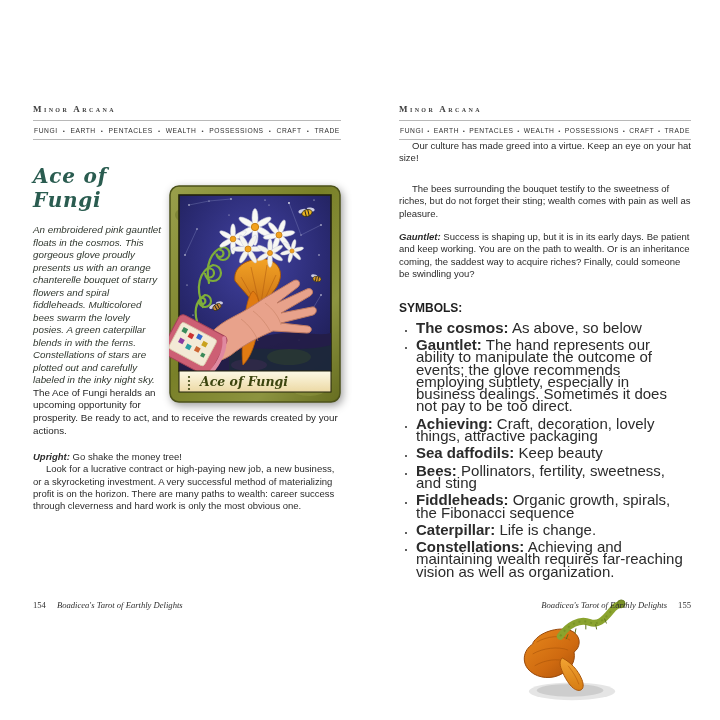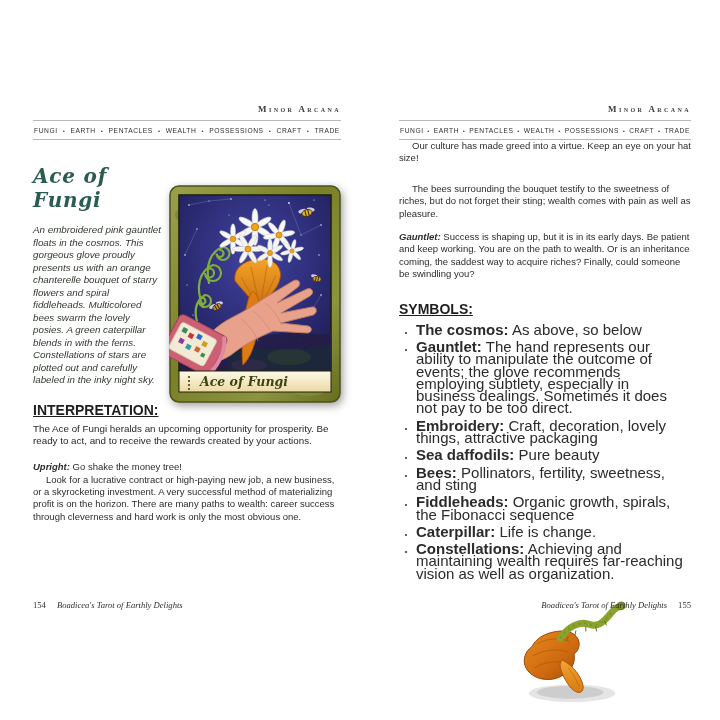--- a/index.html
+++ b/index.html
@@ -7,21 +7,21 @@
   body {
     width:720px; height:720px; background:#ffffff; position:relative;
     font-family:"Liberation Sans", sans-serif; color:#2e2e2e; overflow:hidden;
   }
   .page { position:absolute; top:104px; }
   .page-left  { left:33px;  width:308px; }
   .page-right { left:399px; width:292px; }
 
   .running-head {
     font-family:"Liberation Serif", serif; font-size:9px; letter-spacing:2.4px;
-    color:#3e3e3e; text-align:right; padding-bottom:6px;
+    color:#3e3e3e; text-align:left; padding-bottom:6px;
     border-bottom:1px solid #b8b8b8; font-variant:small-caps; font-weight:bold;
   }
   .navbar {
     display:flex; justify-content:space-between; align-items:center;
     font-size:6.7px; letter-spacing:.55px; color:#2f2f2f;
     padding:6px 1px 5px 1px; border-bottom:1px solid #b8b8b8;
   }
   .nav-sep { font-size:6px; color:#444; transform:translateY(-0.5px); }
 
   .card-title {
@@ -29,21 +29,21 @@
     font-size:20px; color:#2a5c50; letter-spacing:.8px; margin:24px 0 12px 0;
   }
   .card-figure {
     float:right; width:172px; height:218px; margin:21px 0 8px 6px;
     filter: drop-shadow(2px 3px 4px rgba(0,0,0,0.38));
   }
   .desc {
     font-style:italic; font-size:9.8px; line-height:12.5px; color:#31382f;
     margin:0;
   }
-  .section-head { font-weight:bold; font-size:14px; color:#1e1e1e; margin:15px 0 5px 0;text-decoration:underline; }
+  .section-head { font-weight:bold; font-size:12px; color:#1e1e1e; margin:15px 0 5px 0; }
   .interp { font-size:9.8px; line-height:12.8px; margin:0; color:#262626; }
   .body-para { font-size:9.5px; line-height:12.4px; margin:0; color:#2b2b2b; }
   .indent { text-indent:13px; }
   .upright-block { margin-top:13px; clear:left; }
   .label-bi { font-weight:bold; font-style:italic; }
   .reversed-block { margin-top:11px; }
   .first-para { margin-top:18px; }
 
   .symbols-list { margin:7px 0 0 0; padding-left:17px; }
   .symbols-list li { font-size:15px; line-height:12.3px; margin-bottom:5px; color:#2b2b2b; }
@@ -278,21 +278,20 @@
         <circle cx="20" cy="200" r="1.1"></circle>
           <circle cx="20" cy="204" r="1.1"></circle>
       </g>
       <text x="31" y="201" font-family="DejaVu Serif, serif" font-style="italic" font-weight="bold" font-size="12.5" fill="#3c450f">Ace of Fungi</text>
     </svg>
 
     <h1 class="card-title">Ace of Fungi</h1>
 
     <p class="desc">An embroidered pink gauntlet floats in the cosmos. This gorgeous glove proudly presents us with an orange chanterelle bouquet of starry flowers and spiral fiddleheads. Multicolored bees swarm the lovely posies. A green caterpillar blends in with the ferns. Constellations of stars are plotted out and carefully labeled in the inky night sky.</p>
 
-    <div class="section-head">INTERPRETATION:</div>
     <p class="interp">The Ace of Fungi heralds an upcoming opportunity for prosperity. Be ready to act, and to receive the rewards created by your actions.</p>
 
     <div class="upright-block">
       <p class="body-para"><span class="label-bi">Upright:</span>
         <span>Go shake the money tree!</span></p>
       <p class="body-para indent">Look for a lucrative contract or high-paying new job, a new business, or a skyrocketing investment.  A very successful method of materializing profit is on the horizon. There are many paths to wealth: career success through cleverness and hard work is only the most obvious one.</p>
     </div>
   </div>
 </div>
 
@@ -318,22 +317,22 @@
     <p class="body-para indent">Our culture has made greed into a virtue. Keep an eye on your hat size!</p>
     <p class="body-para indent first-para">The bees surrounding the bouquet testify to the sweetness of riches, but do not forget their sting; wealth comes with pain as well as pleasure.</p>
 
     <p class="body-para reversed-block"><span class="label-bi">Gauntlet:</span>
       <span>Success is shaping up, but it is in its early days. Be patient and keep working. You are on the path to wealth. Or is an inheritance coming, the saddest way to acquire riches? Finally, could someone be swindling you?</span></p>
 
     <div class="section-head" style="margin-top:20px">SYMBOLS:</div>
     <ul class="symbols-list">
       <li><span class="sym-label">The cosmos:</span> <span>As above, so below</span></li>
       <li><span class="sym-label">Gauntlet:</span> <span>The hand represents our ability to manipulate the outcome of events; the glove recommends employing subtlety, especially in business dealings. Sometimes it does not pay to be too direct.</span></li>
-      <li><span class="sym-label">Embroidery:</span> <span>Craft, decoration, lovely things, attractive packaging</span></li>
-      <li><span class="sym-label">Sea daffodils:</span> <span>Pure beauty</span></li>
+      <li><span class="sym-label">Achieving:</span> <span>Craft, decoration, lovely things, attractive packaging</span></li>
+      <li><span class="sym-label">Sea daffodils:</span> <span>Keep beauty</span></li>
       <li><span class="sym-label">Bees:</span> <span>Pollinators, fertility, sweetness, and sting</span></li>
       <li><span class="sym-label">Fiddleheads:</span> <span>Organic growth, spirals, the Fibonacci sequence</span></li>
       <li><span class="sym-label">Caterpillar:</span> <span>Life is change.</span></li>
       <li><span class="sym-label">Constellations:</span> <span>Achieving and maintaining wealth requires far-reaching vision as well as organization.</span></li>
     </ul>
 
     
     <svg class="spot-figure" viewBox="0 0 130 120" xmlns="http://www.w3.org/2000/svg">
       <defs>
         <linearGradient id="mush" x1="0" y1="0" x2="1" y2="1">

